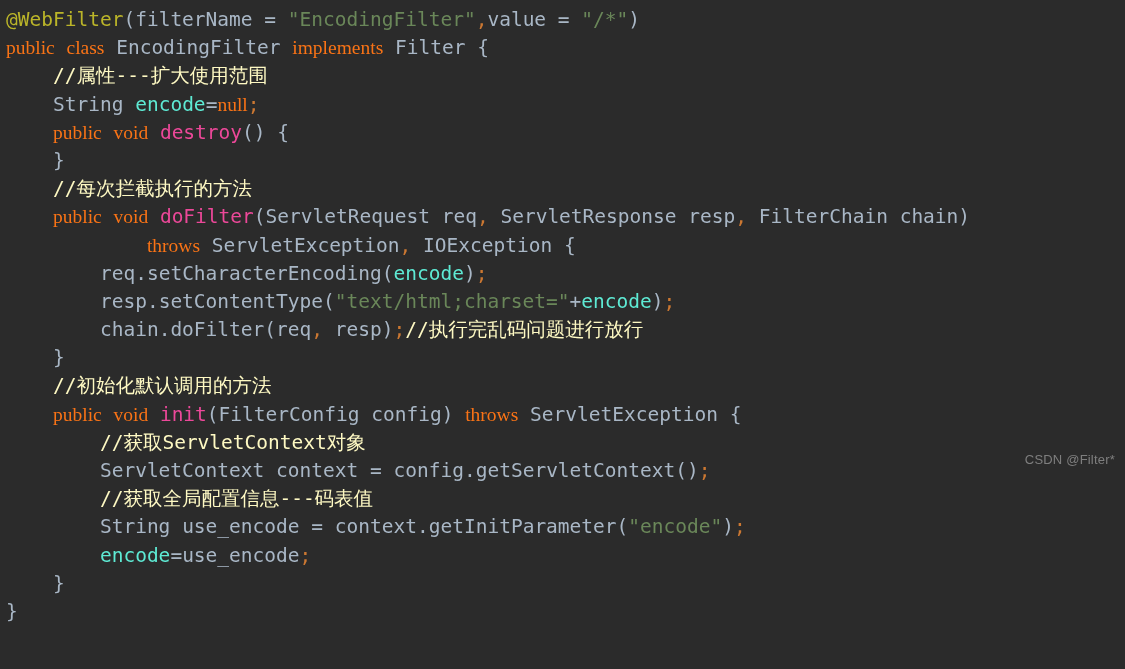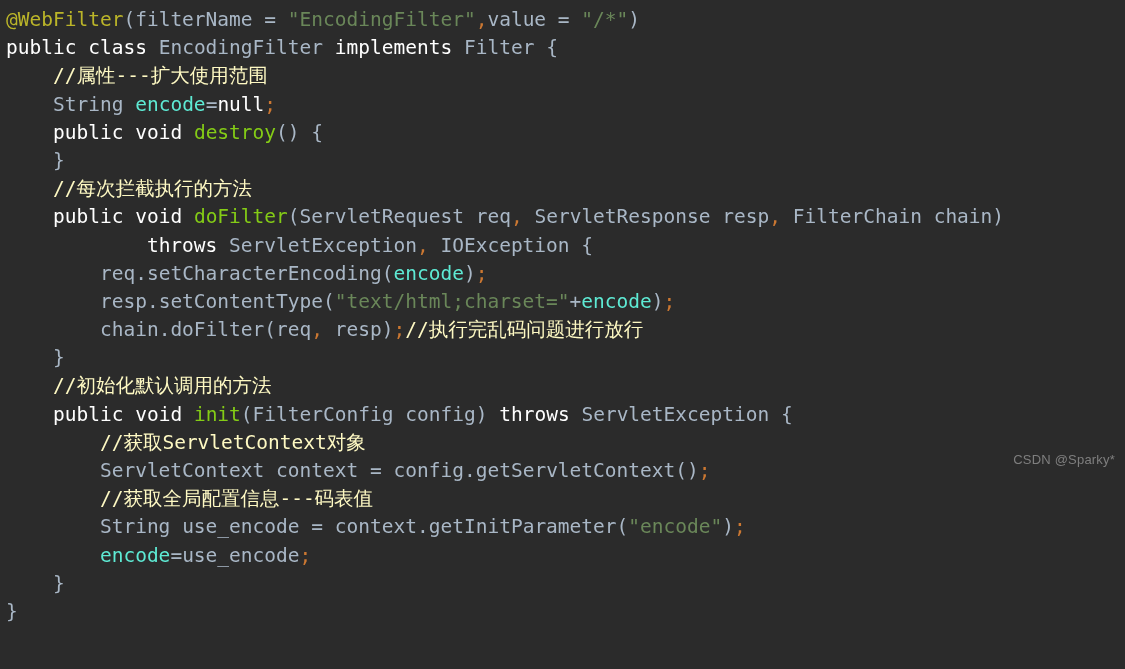--- a/index.html
+++ b/index.html
@@ -31,25 +31,25 @@
     font-size: 19.5px;
     line-height: 28.2px;
     white-space: pre;
     color: #a9b7c6;
     letter-spacing: 0px;
     -webkit-font-smoothing: antialiased;
   }
   .ln { display: block; height: 28.2px; }
 
   
-  .kw   { color: #ffffff; }          
+  .kw   { color: #f97316; font-family: Liberation Serif, serif; }          
   .anno { color: #bbb529; }          
   .str  { color: #6a8759; }          
   .cmt  { color: #fef9c3; }          
-  .mth  { color: #84cc16; }          
+  .mth  { color: #ec4899; }          
   .fld  { color: #5eead4; }          
   .id   { color: #a9b7c6; }          
   .pun  { color: #a9b7c6; }          
   .semi { color: #cc7832; }          
 
   #watermark {
     position: absolute;
     right: 10px;
     bottom: 7px;
     color: #8d8d8d;
@@ -59,15 +59,15 @@
     opacity: 0.85;
   }
 </style>
 </head>
 <body>
 
 <div id="editor">
 
   <div id="code"><span class="ln"><span class="anno">@WebFilter</span><span class="pun">(</span><span class="id">filterName</span> <span class="pun">=</span> <span class="str">"EncodingFilter"</span><span class="semi">,</span><span class="id">value</span> <span class="pun">=</span> <span class="str">"/*"</span><span class="pun">)</span></span><span class="ln"><span class="kw">public</span> <span class="kw">class</span> <span class="id">EncodingFilter</span> <span class="kw">implements</span> <span class="id">Filter</span> <span class="pun">{</span></span><span class="ln">    <span class="cmt">//属性---扩大使用范围</span></span><span class="ln">    <span class="id">String</span> <span class="fld">encode</span><span class="pun">=</span><span class="kw">null</span><span class="semi">;</span></span><span class="ln">    <span class="kw">public</span> <span class="kw">void</span> <span class="mth">destroy</span><span class="pun">()</span> <span class="pun">{</span></span><span class="ln">    <span class="pun">}</span></span><span class="ln">    <span class="cmt">//每次拦截执行的方法</span></span><span class="ln">    <span class="kw">public</span> <span class="kw">void</span> <span class="mth">doFilter</span><span class="pun">(</span><span class="id">ServletRequest</span> <span class="id">req</span><span class="semi">,</span> <span class="id">ServletResponse</span> <span class="id">resp</span><span class="semi">,</span> <span class="id">FilterChain</span> <span class="id">chain</span><span class="pun">)</span></span><span class="ln">            <span class="kw">throws</span> <span class="id">ServletException</span><span class="semi">,</span> <span class="id">IOException</span> <span class="pun">{</span></span><span class="ln">        <span class="id">req</span><span class="pun">.</span><span class="id">setCharacterEncoding</span><span class="pun">(</span><span class="fld">encode</span><span class="pun">)</span><span class="semi">;</span></span><span class="ln">        <span class="id">resp</span><span class="pun">.</span><span class="id">setContentType</span><span class="pun">(</span><span class="str">"text/html;charset="</span><span class="pun">+</span><span class="fld">encode</span><span class="pun">)</span><span class="semi">;</span></span><span class="ln">        <span class="id">chain</span><span class="pun">.</span><span class="id">doFilter</span><span class="pun">(</span><span class="id">req</span><span class="semi">,</span> <span class="id">resp</span><span class="pun">)</span><span class="semi">;</span><span class="cmt">//执行完乱码问题进行放行</span></span><span class="ln">    <span class="pun">}</span></span><span class="ln">    <span class="cmt">//初始化默认调用的方法</span></span><span class="ln">    <span class="kw">public</span> <span class="kw">void</span> <span class="mth">init</span><span class="pun">(</span><span class="id">FilterConfig</span> <span class="id">config</span><span class="pun">)</span> <span class="kw">throws</span> <span class="id">ServletException</span> <span class="pun">{</span></span><span class="ln">        <span class="cmt">//获取ServletContext对象</span></span><span class="ln">        <span class="id">ServletContext</span> <span class="id">context</span> <span class="pun">=</span> <span class="id">config</span><span class="pun">.</span><span class="id">getServletContext</span><span class="pun">()</span><span class="semi">;</span></span><span class="ln">        <span class="cmt">//获取全局配置信息---码表值</span></span><span class="ln">        <span class="id">String</span> <span class="id">use_encode</span> <span class="pun">=</span> <span class="id">context</span><span class="pun">.</span><span class="id">getInitParameter</span><span class="pun">(</span><span class="str">"encode"</span><span class="pun">)</span><span class="semi">;</span></span><span class="ln">        <span class="fld">encode</span><span class="pun">=</span><span class="id">use_encode</span><span class="semi">;</span></span><span class="ln">    <span class="pun">}</span></span><span class="ln"><span class="pun">}</span></span></div>
 
-  <div id="watermark">CSDN @Sparky*</div>
+  <div id="watermark">CSDN @Filter*</div>
 
 </div>
 
 </body></html>

